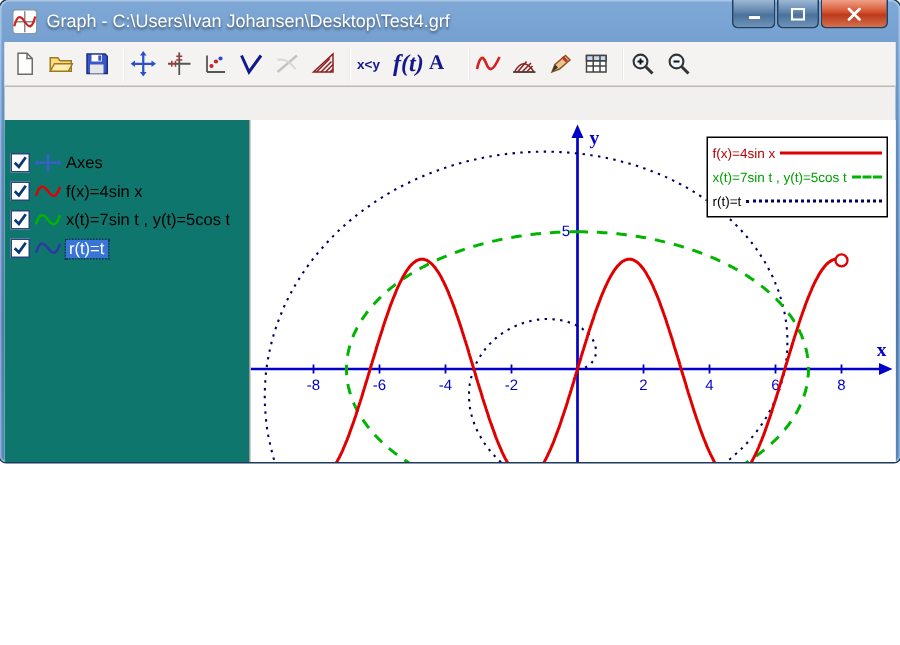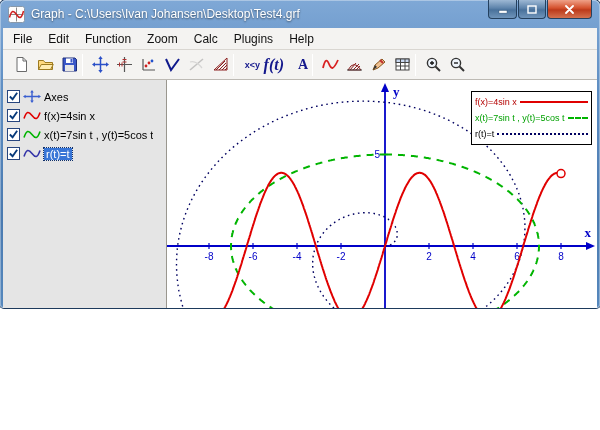--- a/index.html
+++ b/index.html
@@ -13,30 +13,30 @@
   .win-buttons{position:absolute;right:8px;top:0;display:flex}
   .win-btn{height:19px;margin-left:1px;display:flex;align-items:center;justify-content:center;
     border:1px solid #24405e;border-top:none;border-radius:0 0 4px 4px;
     background:linear-gradient(#9db8d4,#5d83ab 45%,#49719b 55%,#6f94ba)}
   .win-btn.min{width:29px}.win-btn.max{width:28px}
   .win-btn.close{width:45px;background:linear-gradient(#efa188,#d4512d 45%,#bc3a1b 55%,#d4714f)}
   .client{position:absolute;left:3px;top:28px;width:594px;height:399px;background:#f1f0ee}
   .menubar{height:22px;display:flex;align-items:center;background:#f4f3f1;border-bottom:1px solid #d9d6d1;font-size:12px;color:#111;padding:0 2px}
   .menu-item{padding:3px 8px;cursor:default}
   .toolbar{height:30px;display:flex;align-items:center;background:#f4f3f1;border-bottom:1px solid #bdbab4;padding:0 4px}
-  .tb-btn{width:24px;height:24px;display:flex;align-items:center;justify-content:flex-end;border:1px solid transparent;border-radius:2px}
+  .tb-btn{width:24px;height:24px;display:flex;align-items:center;justify-content:flex-start;border:1px solid transparent;border-radius:2px}
   .tb-btn.disabled{opacity:.45;filter:grayscale(.9)}
   .tb-ic{width:17px;height:17px;display:block}
   .tb-ic svg{display:block;width:17px;height:17px}
   .tb-sep{width:1px;height:22px;background:#b7b4ae;border-right:1px solid #fff;margin:0 3px}
   .tb-text{color:#14188c;font-weight:bold;font-size:9px;white-space:nowrap}
   .tb-text.italic{font-family:"Liberation Serif",serif;font-style:italic;font-weight:bold;font-size:16px}
   .tb-text.big{font-size:14px;font-family:"Liberation Serif",serif}
   .main{position:absolute;left:0;top:52px;width:594px;height:347px;display:flex;background:#fff}
-  .func-panel{width:164px;flex:none;background:#e5e5e5;border-right:1px solid #9a978f;padding:7px 3px 0 4px;overflow:hidden}
+  .func-panel{width:164px;flex:none;background:#0f766e;border-right:1px solid #9a978f;padding:19px 3px 0 4px;overflow:hidden}
   .func-row{display:flex;align-items:center;height:19px;font-size:11px;white-space:nowrap}
   .chk{width:13px;height:13px;flex:none;border:1px solid #27457e;background:#fff;margin-right:3px;display:flex;align-items:center;justify-content:center}
   .func-icon{width:18px;height:13px;flex:none;margin-right:3px}
   .func-icon svg{display:block}
   .func-label{color:#000;overflow:hidden}
   .func-label.sel{background:#3875d6;color:#fff;padding:0 2px;outline:1px dotted #10306a}
   .plot{position:relative;flex:1;background:#fff;overflow:hidden}
   #plot-svg{position:absolute;left:0;top:0}
   .legend{position:absolute;top:11px;right:5px;width:121px;background:#fff;border:1px solid #000;padding:2px 3px;z-index:5}
   .legend-row{display:flex;align-items:center;height:16px;font-size:9px;white-space:nowrap}
@@ -73,29 +73,20 @@
       </div>
       <div class="win-btn close">
         <svg width="11" height="9" viewBox="0 0 11 9">
             <path d="M2 1l7 7M9 1l-7 7" stroke="#fff" stroke-width="1.8" stroke-linecap="round"></path>
           </svg>
       </div>
     </div>
   </div>
 
   <div class="client">
-    <div class="menubar">
-        <span class="menu-item">File</span>
-        <span class="menu-item">Edit</span>
-        <span class="menu-item">Function</span>
-        <span class="menu-item">Zoom</span>
-        <span class="menu-item">Calc</span>
-        <span class="menu-item">Plugins</span>
-        <span class="menu-item">Help</span>
-      </div>
     <div class="toolbar">
         <span class="tb-btn">
           <span class="tb-ic">
             <svg viewBox="0 0 17 17">
               <path d="M4 1.5h6l3.5 3.5v10.5H4z" fill="#fff" stroke="#6b6b6b"></path>
               <path d="M10 1.5V5h3.5" fill="none" stroke="#6b6b6b"></path>
             </svg>
           </span>
         </span>
         <span class="tb-btn">

